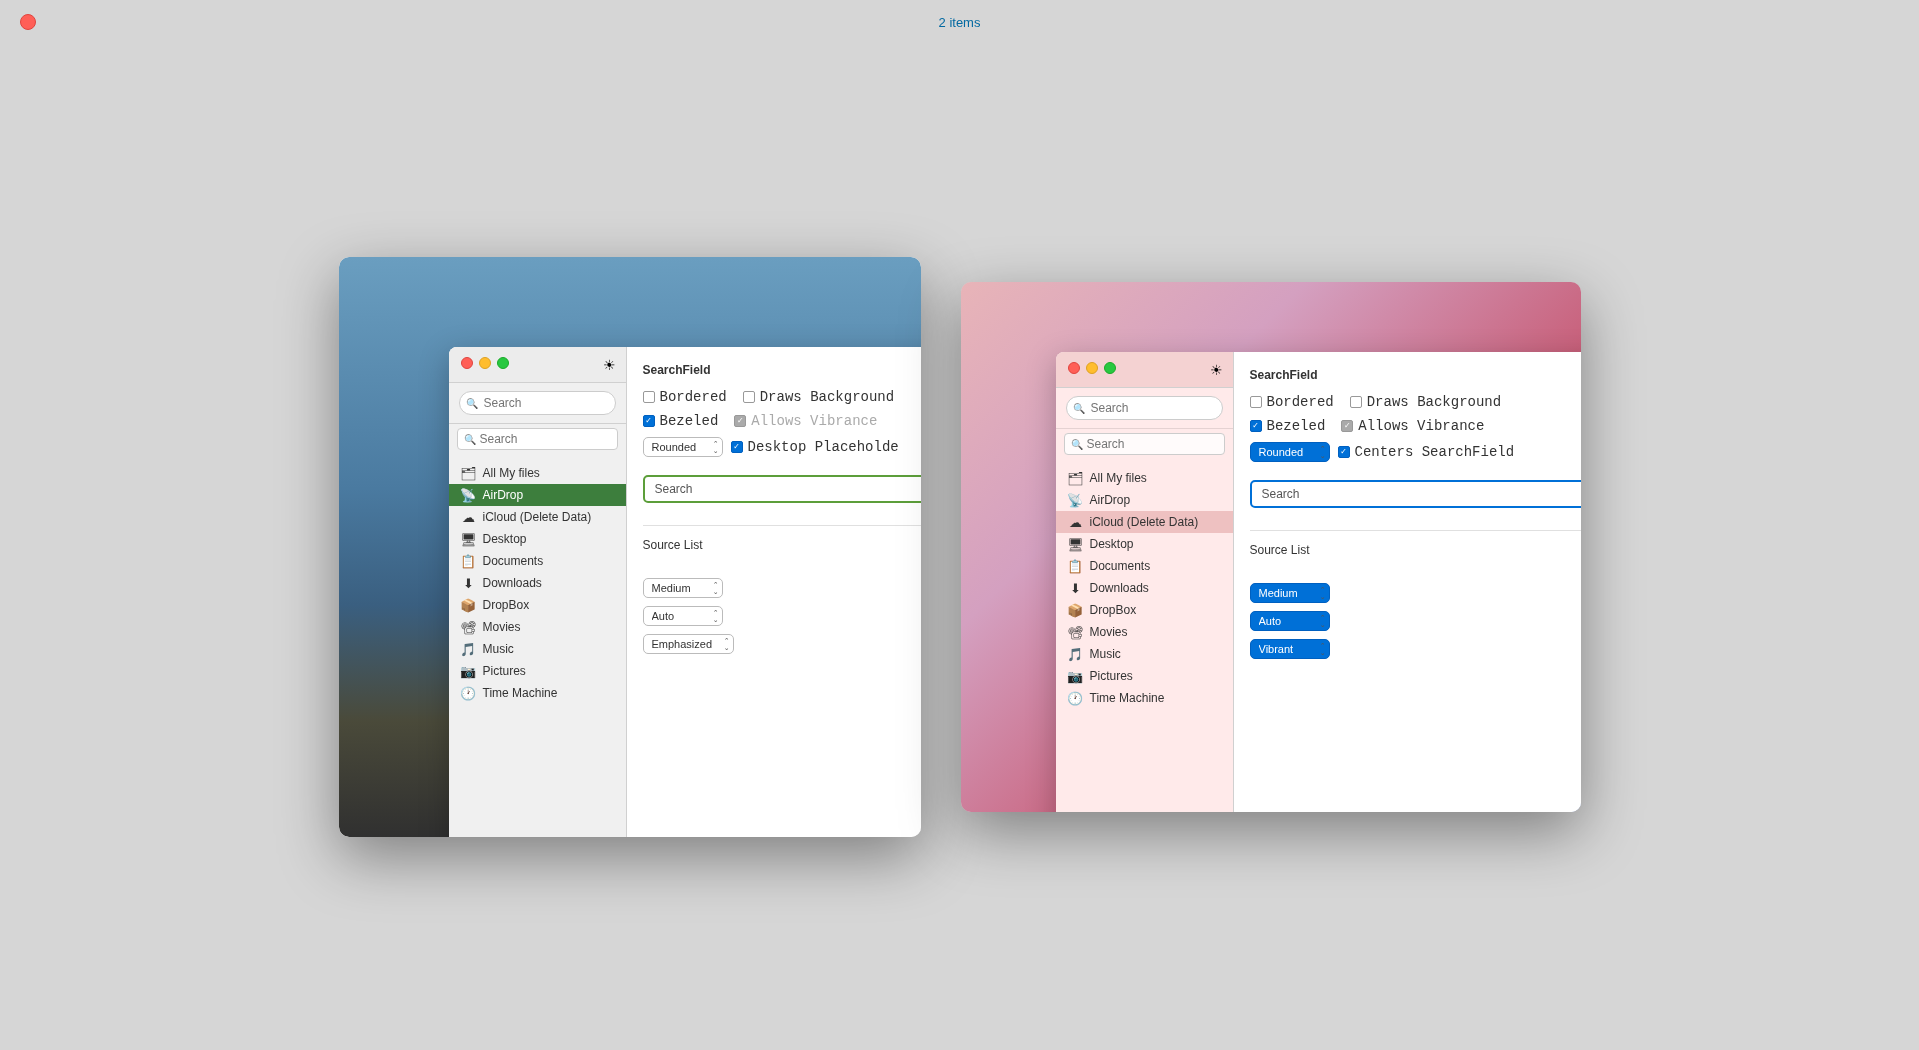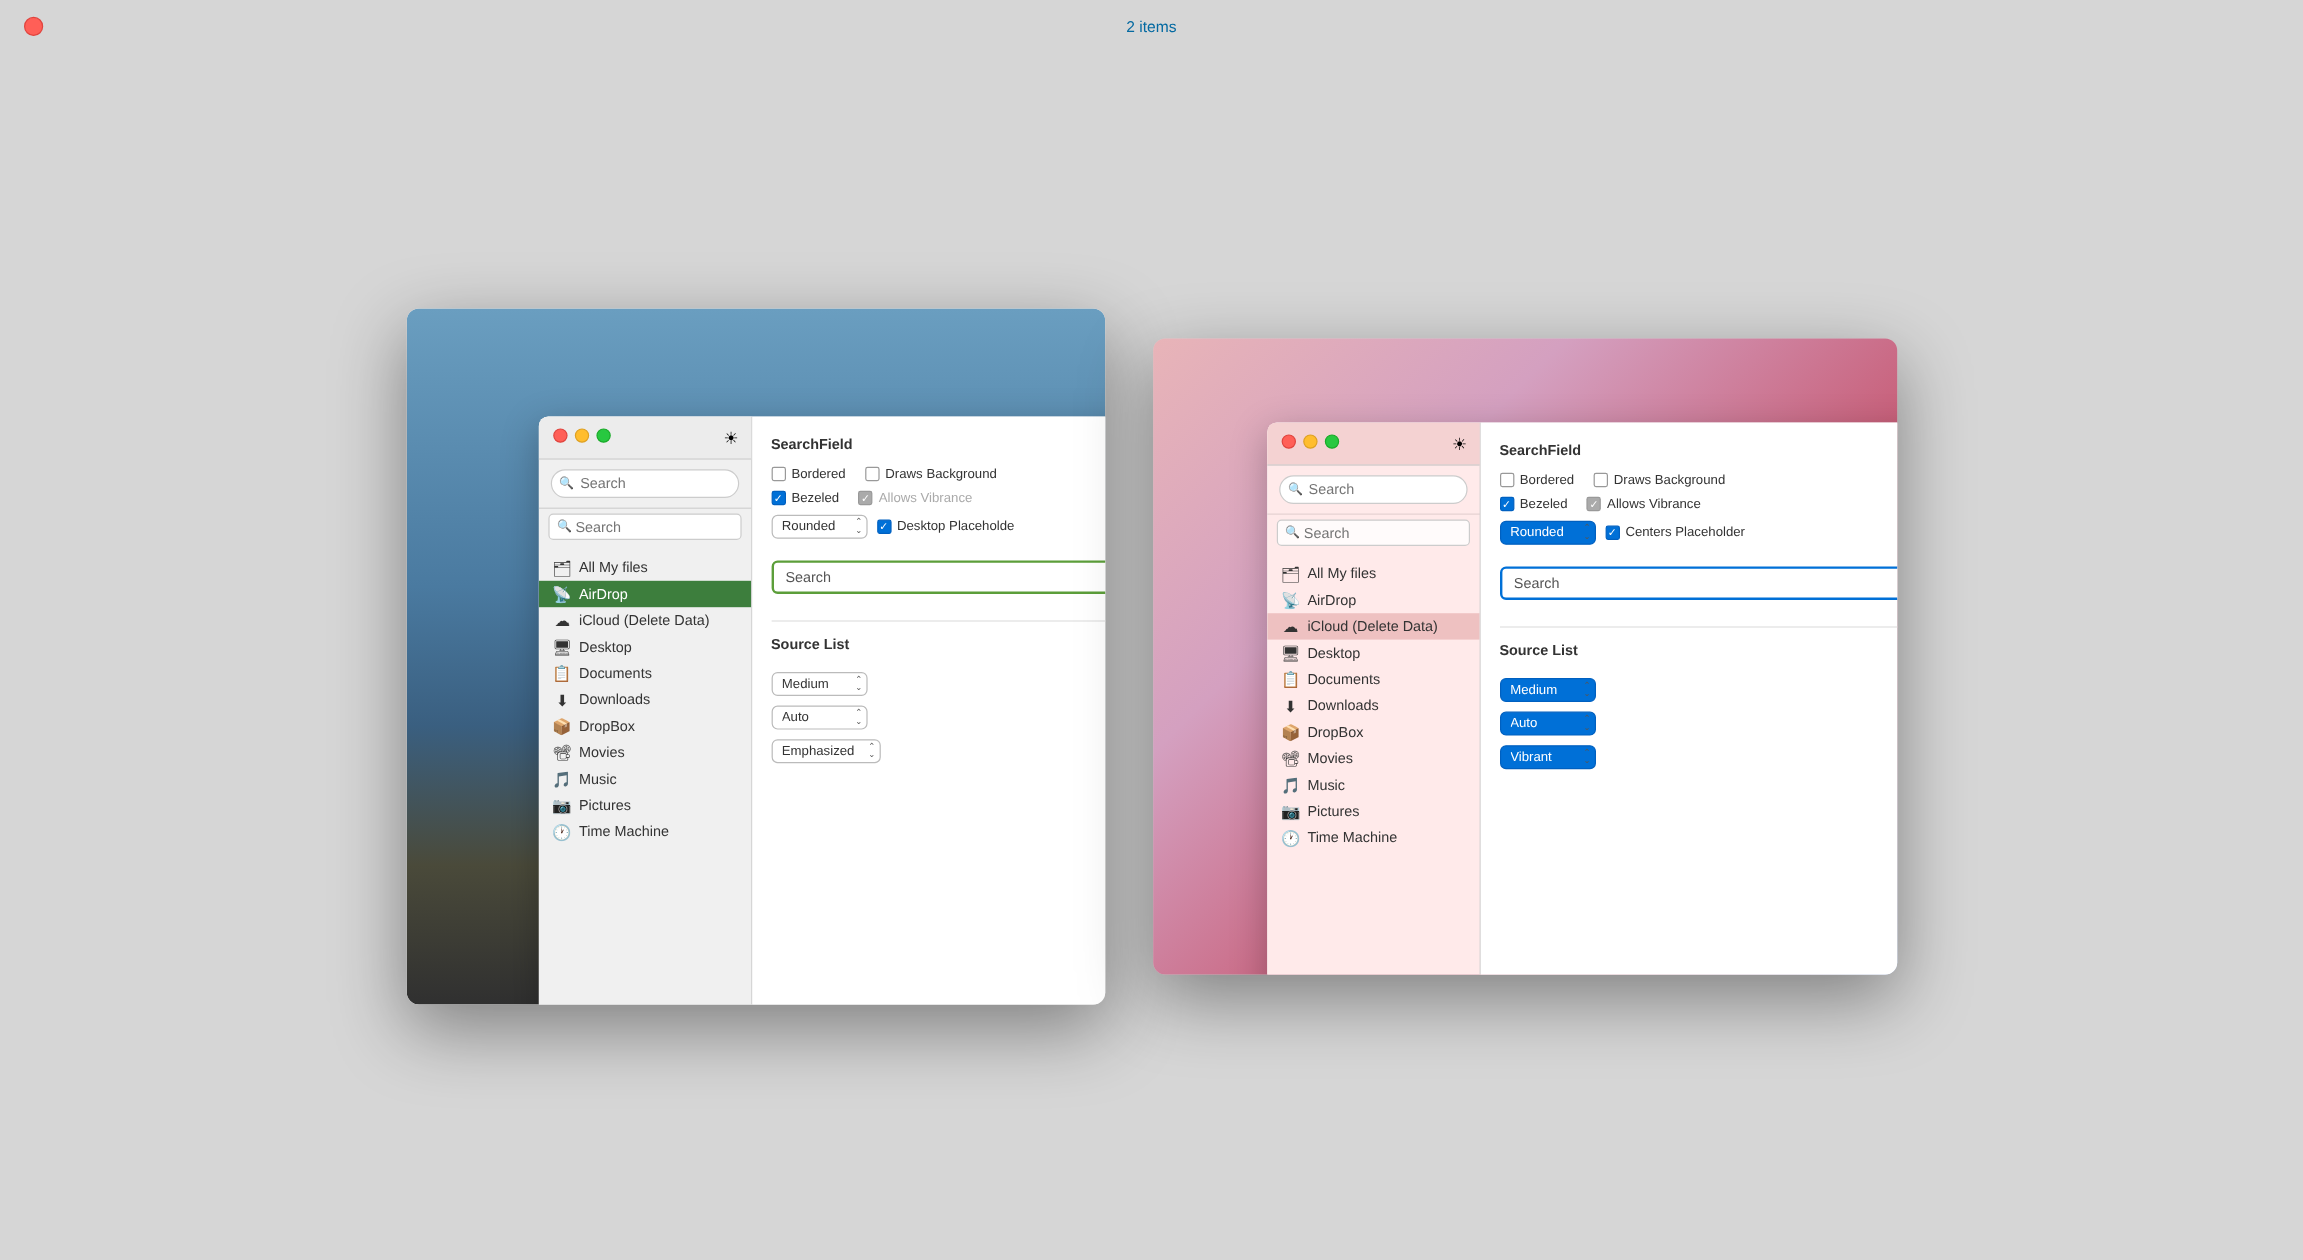--- a/index.html
+++ b/index.html
@@ -213,24 +213,25 @@
     }
 
     .checkbox-row {
       display: flex;
       gap: 16px;
       margin-bottom: 8px;
     }
 
     .checkbox-item {
       display: flex;
-      align-items: flex-end;
+      align-items: center;
       gap: 5px;
-      font-size: 11px;
+      font-size: 14px;
       color: #333;
+      font-family: Liberation Mono, monospace;
     }
 
     .checkbox-item.disabled {
       color: #aaa;
     }
 
     .checkbox-box {
       width: 12px;
       height: 12px;
       border: 1px solid #999;
@@ -332,23 +333,23 @@
     }
 
     .divider {
       border: none;
       border-top: 1px solid #e0e0e0;
       margin: 12px 0;
     }
 
     .source-list-title {
       font-size: 12px;
-      font-weight: 700;
+      font-weight: 400;
       color: #333;
-      margin-bottom: 16px;
+      margin-bottom: 26px;
     }
 
     .search-bar-container {
       padding: 8px 10px;
       border-bottom: 1px solid #d0d0d0;
     }
 
     .search-wrapper {
       position: relative;
     }
@@ -635,21 +636,21 @@
         </div>
 
         <div style="display:flex; align-items:center; gap:8px; margin-bottom:8px;">
           <div class="dropdown-wrapper dropdown-blue">
             <select class="dropdown-select" style="background:#0070d7; color:white; border-color:#0060c0; border-radius:5px; padding:3px 20px 3px 8px; font-size:11px; min-width:80px;">
               <option>Rounded</option>
             </select>
           </div>
           <div class="checkbox-item">
             <div class="checkbox-box checked"></div>
-            <span>Centers Placeholder</span>
+            <span>Centers SearchField</span>
           </div>
         </div>
 
         <div style="margin-bottom:12px;">
           <input type="text" class="search-field-preview-blue" value="Search" style="">
         </div>
 
         <hr class="divider">
 
         <div class="source-list-title">Source List</div>

